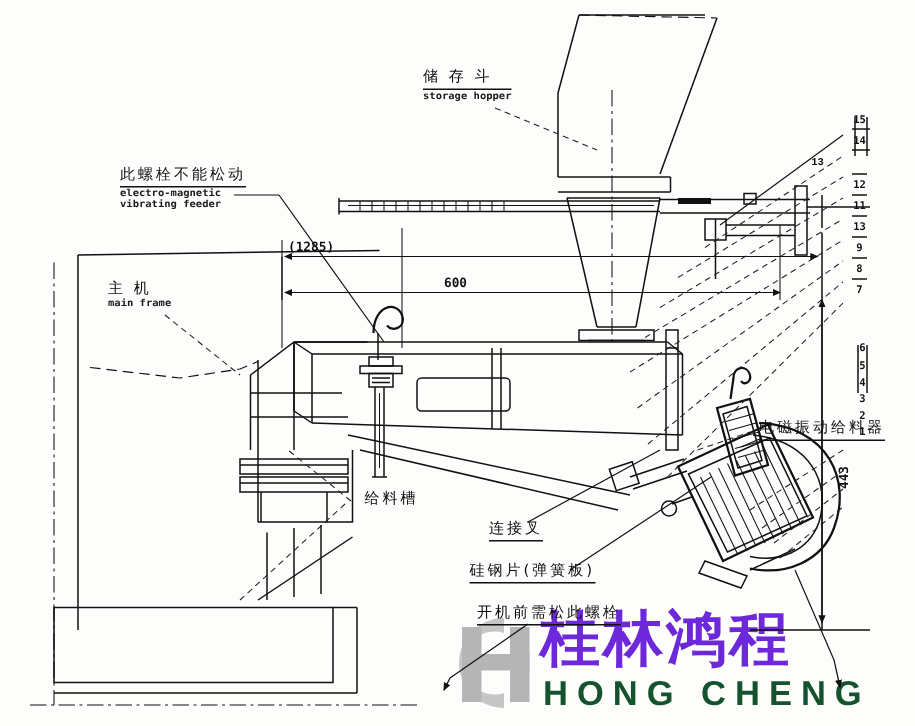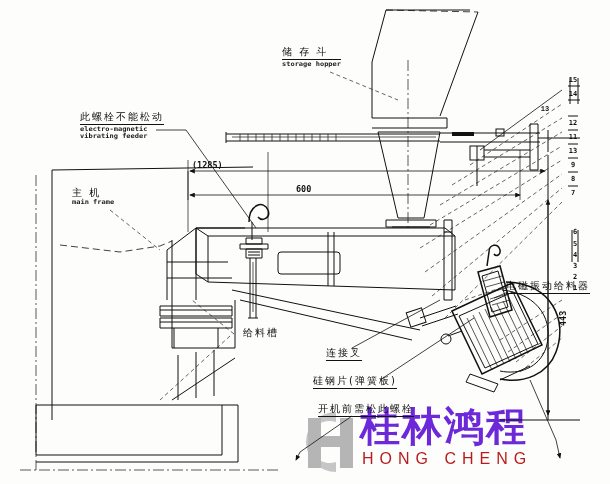--- a/index.html
+++ b/index.html
@@ -97,24 +97,24 @@
     font-size: 40px;
     letter-spacing: 2px;
     color: #6d28d9;
     line-height: 1;
   }
   #wm-en {
     position: absolute;
     left: 84px;
     top: 47px;
     font-family: "Liberation Sans", sans-serif;
-    font-weight: normal;
-    font-size: 16px;
+    font-weight: bold;
+    font-size: 23px;
     letter-spacing: 6px;
-    color: #b91c1c;
+    color: #14532d;
     line-height: 1;
   }
 </style>
 </head>
 <body>
 
 <div id="page">
 
   <div id="watermark">
     <svg width="320" height="76" viewBox="0 0 320 76">

